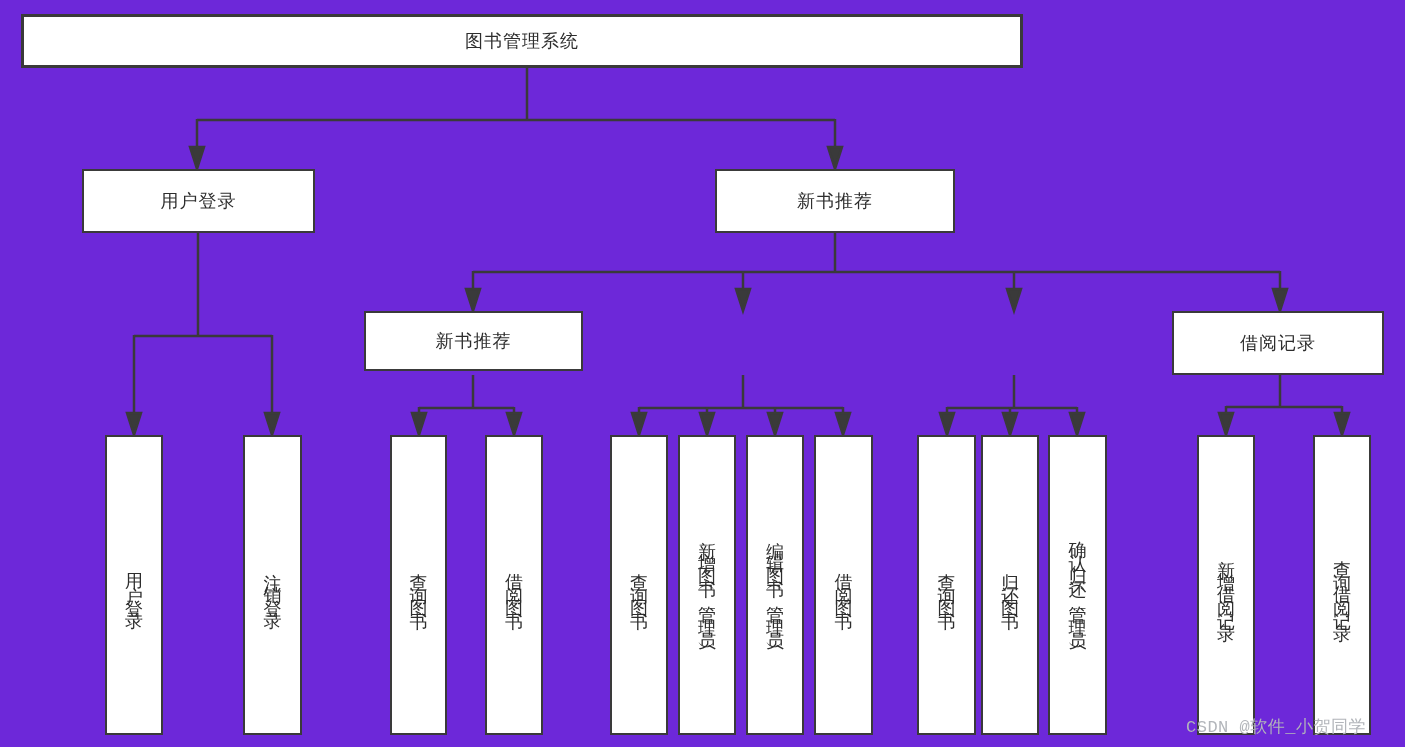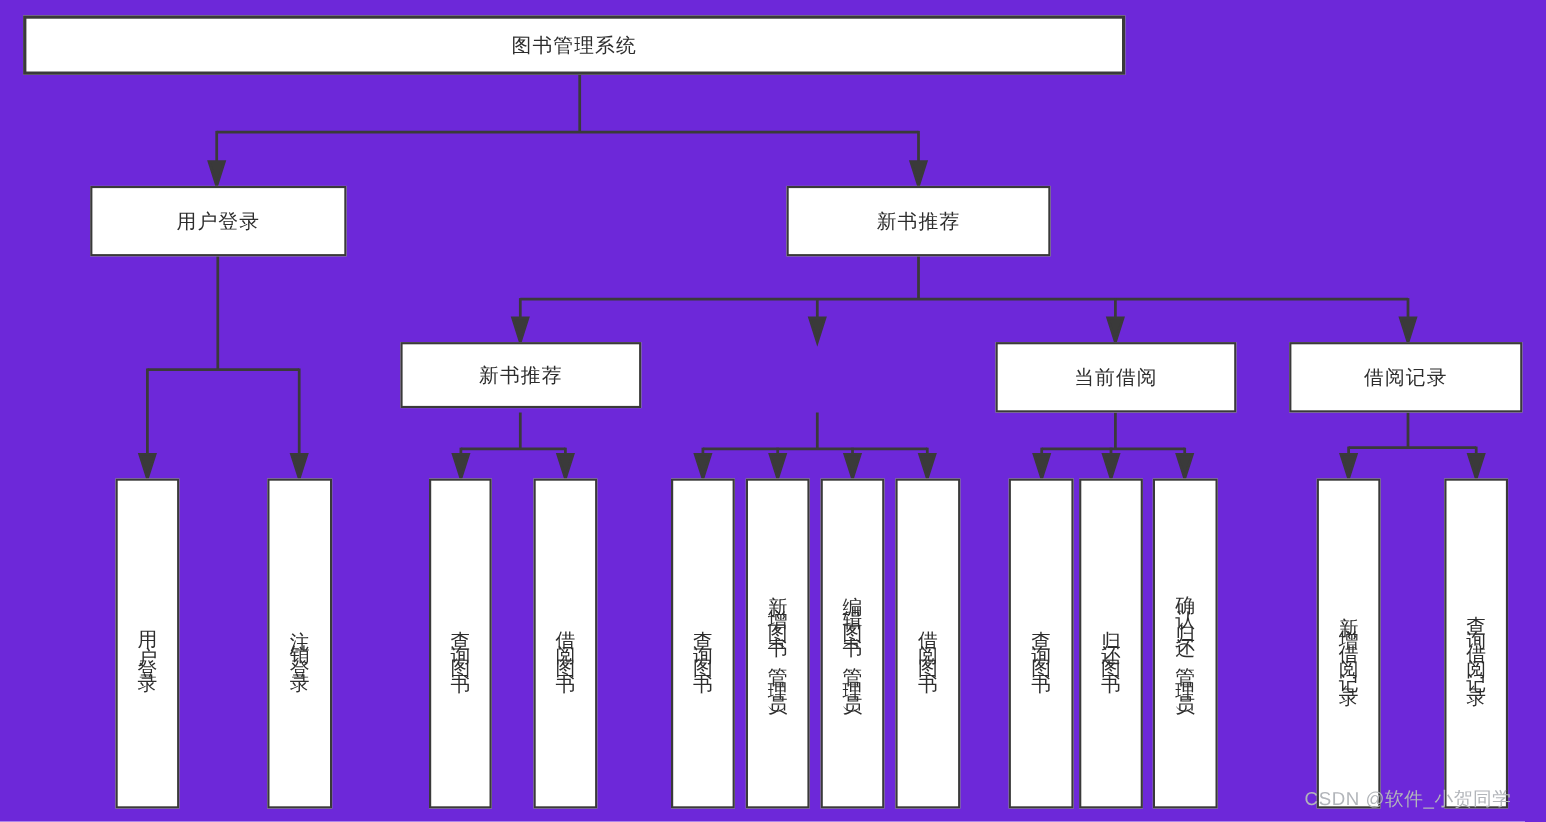--- a/index.html
+++ b/index.html
@@ -39,20 +39,21 @@
     color:#2d2d2d;
   }
   .watermark{
     position:absolute;
     left:1186px;top:715px;
     font-size:17px;
     color:#b2b5ba;
     z-index:5;
     white-space:nowrap;
     letter-spacing:0.5px;
+    font-family:Liberation Mono, monospace;
   }
 </style>
 </head>
 <body>
 
 <div class="canvas">
 
   <svg class="connectors" width="1405" height="747" viewBox="0 0 1405 747">
     <g stroke="#3a3a3a" stroke-width="2.5" fill="#3a3a3a">
 
@@ -124,23 +125,20 @@
   <div class="node h" style="left:82px;top:169px;width:233px;height:64px">
     <span class="lbl">用户登录</span>
   </div>
   <div class="node h" style="left:715px;top:169px;width:240px;height:64px">
     <span class="lbl">新书推荐</span>
   </div>
 
   <div class="node h" style="left:364px;top:311px;width:219px;height:60px">
     <span class="lbl">新书推荐</span>
   </div>
-  <div class="node h" style="left:905px;top:311px;width:219px;height:64px">
-    <span class="lbl">当前借阅</span>
-  </div>
   <div class="node h" style="left:1172px;top:311px;width:212px;height:64px">
     <span class="lbl">借阅记录</span>
   </div>
 
   <div class="node v" style="left:105px;top:435px;width:58px;height:300px">
     <span class="lbl">用户登录</span>
   </div>
   <div class="node v" style="left:243px;top:435px;width:59px;height:300px">
     <span class="lbl">注销登录</span>
   </div>

